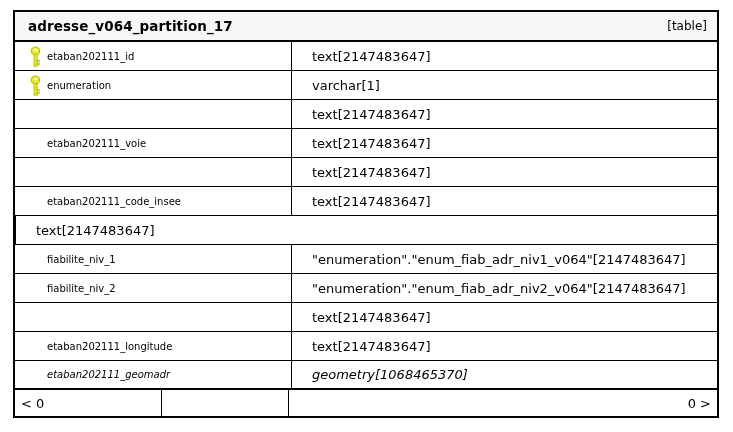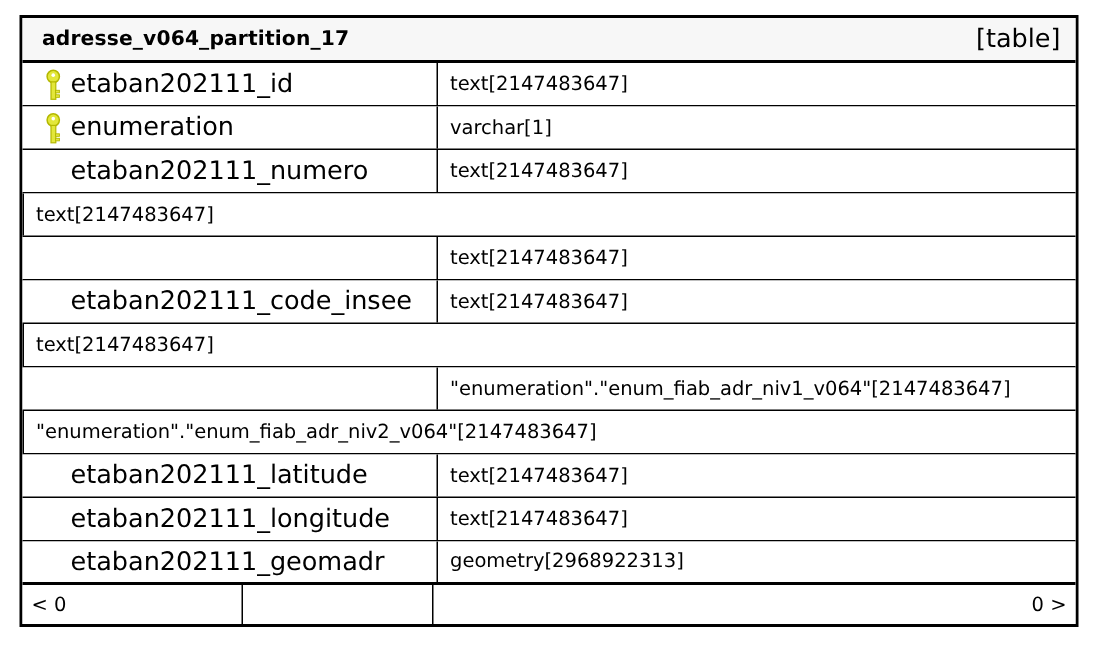--- a/index.html
+++ b/index.html
@@ -27,56 +27,56 @@
     height: 30px;
     background: #f7f7f7;
     border-bottom: 2px solid #000000;
     display: flex;
     align-items: center;
     justify-content: space-between;
     padding: 0 10px 0 13px;
     font-size: 13.5px;
   }
   .node-title { font-weight: bold; color: #000; letter-spacing: 0.1px; }
-  .node-badge { font-weight: normal; color: #000; font-size: 17px; }
+  .node-badge { font-weight: normal; color: #000; font-size: 12px; }
   .rows { display: flex; flex-direction: column; }
   .row {
     height: 29px;
     display: flex;
     align-items: stretch;
     border-bottom: 1.5px solid #000000;
     background: #ffffff;
   }
-  .row:last-child { border-bottom: 2px solid #000000; }
+  .row:last-child { border-bottom: 2px solid #000000; font-style: italic; }
   .name-cell {
     width: 276px;
     flex: 0 0 276px;
     display: flex;
     align-items: center;
     padding-left: 14px;
-    font-size: 17px;
+    font-size: 10px;
     color: #000;
     overflow: hidden;
     white-space: nowrap;
   }
   .key-slot {
     width: 12px;
     margin-right: 6px;
     display: flex;
     align-items: center;
     justify-content: center;
     flex: 0 0 12px;
   }
   .key-slot.hidden svg { visibility: hidden; }
   .type-cell {
     flex: 1 1 auto;
     border-left: 1.5px solid #000000;
     display: flex;
     align-items: center;
-    padding-left: 8px;
+    padding-left: 20px;
     font-size: 13px;
     color: #000;
     overflow: hidden;
     white-space: nowrap;
   }
   .node-footer {
     height: 26px;
     display: flex;
     align-items: stretch;
     background: #ffffff;
@@ -147,26 +147,37 @@
     <div class="name-cell">
       <span class="key-slot hidden">
         <svg width="11" height="21" viewBox="0 0 11 21">
           <circle class="k-head" cx="5.5" cy="5" r="4.1" stroke-width="1" fill="#e3e73a" stroke="#b4b800"></circle>
           <rect class="k-stem" x="4" y="8.6" width="3.2" height="11.6" stroke-width="0.8" fill="#e3e73a" stroke="#b4b800"></rect>
           <rect class="k-tooth1" x="7" y="14.2" width="2.6" height="1.7" stroke-width="0.6" fill="#e3e73a" stroke="#b4b800"></rect>
           <rect class="k-tooth2" x="7" y="17.2" width="2.6" height="1.7" stroke-width="0.6" fill="#e3e73a" stroke="#b4b800"></rect>
           <circle class="k-hole" cx="5.5" cy="4.1" r="1.2" fill="#ffffff" stroke="none"></circle>
         </svg>
       </span>
-      <span class="col-name">etaban202111_numero</span>
-    </div>
-    <div class="type-cell">text[2147483647]</div>
-  </div>
-
-  <div class="row">
+    </div>
+    <div class="type-cell">text[2147483647]</div>
+  </div>
+
+  <div class="row">
+    <div class="name-cell">
+      <span class="key-slot hidden">
+        <svg width="11" height="21" viewBox="0 0 11 21">
+          <circle class="k-head" cx="5.5" cy="5" r="4.1" stroke-width="1" fill="#e3e73a" stroke="#b4b800"></circle>
+          <rect class="k-stem" x="4" y="8.6" width="3.2" height="11.6" stroke-width="0.8" fill="#e3e73a" stroke="#b4b800"></rect>
+          <rect class="k-tooth1" x="7" y="14.2" width="2.6" height="1.7" stroke-width="0.6" fill="#e3e73a" stroke="#b4b800"></rect>
+          <rect class="k-tooth2" x="7" y="17.2" width="2.6" height="1.7" stroke-width="0.6" fill="#e3e73a" stroke="#b4b800"></rect>
+          <circle class="k-hole" cx="5.5" cy="4.1" r="1.2" fill="#ffffff" stroke="none"></circle>
+        </svg>
+      </span>
+      <span class="col-name">etaban202111_voie</span>
+    </div>
     <div class="type-cell">text[2147483647]</div>
   </div>
 
   <div class="row">
     <div class="name-cell">
       <span class="key-slot hidden">
         <svg width="11" height="21" viewBox="0 0 11 21">
           <circle class="k-head" cx="5.5" cy="5" r="4.1" stroke-width="1" fill="#e3e73a" stroke="#b4b800"></circle>
           <rect class="k-stem" x="4" y="8.6" width="3.2" height="11.6" stroke-width="0.8" fill="#e3e73a" stroke="#b4b800"></rect>
           <rect class="k-tooth1" x="7" y="14.2" width="2.6" height="1.7" stroke-width="0.6" fill="#e3e73a" stroke="#b4b800"></rect>
@@ -202,40 +213,52 @@
     <div class="name-cell">
       <span class="key-slot hidden">
         <svg width="11" height="21" viewBox="0 0 11 21">
           <circle class="k-head" cx="5.5" cy="5" r="4.1" stroke-width="1" fill="#e3e73a" stroke="#b4b800"></circle>
           <rect class="k-stem" x="4" y="8.6" width="3.2" height="11.6" stroke-width="0.8" fill="#e3e73a" stroke="#b4b800"></rect>
           <rect class="k-tooth1" x="7" y="14.2" width="2.6" height="1.7" stroke-width="0.6" fill="#e3e73a" stroke="#b4b800"></rect>
           <rect class="k-tooth2" x="7" y="17.2" width="2.6" height="1.7" stroke-width="0.6" fill="#e3e73a" stroke="#b4b800"></rect>
           <circle class="k-hole" cx="5.5" cy="4.1" r="1.2" fill="#ffffff" stroke="none"></circle>
         </svg>
       </span>
+      <span class="col-name">fiabilite_niv_1</span>
     </div>
     <div class="type-cell">"enumeration"."enum_fiab_adr_niv1_v064"[2147483647]</div>
   </div>
 
   <div class="row">
+    <div class="name-cell">
+      <span class="key-slot hidden">
+        <svg width="11" height="21" viewBox="0 0 11 21">
+          <circle class="k-head" cx="5.5" cy="5" r="4.1" stroke-width="1" fill="#e3e73a" stroke="#b4b800"></circle>
+          <rect class="k-stem" x="4" y="8.6" width="3.2" height="11.6" stroke-width="0.8" fill="#e3e73a" stroke="#b4b800"></rect>
+          <rect class="k-tooth1" x="7" y="14.2" width="2.6" height="1.7" stroke-width="0.6" fill="#e3e73a" stroke="#b4b800"></rect>
+          <rect class="k-tooth2" x="7" y="17.2" width="2.6" height="1.7" stroke-width="0.6" fill="#e3e73a" stroke="#b4b800"></rect>
+          <circle class="k-hole" cx="5.5" cy="4.1" r="1.2" fill="#ffffff" stroke="none"></circle>
+        </svg>
+      </span>
+      <span class="col-name">fiabilite_niv_2</span>
+    </div>
     <div class="type-cell">"enumeration"."enum_fiab_adr_niv2_v064"[2147483647]</div>
   </div>
 
   <div class="row">
     <div class="name-cell">
       <span class="key-slot hidden">
         <svg width="11" height="21" viewBox="0 0 11 21">
           <circle class="k-head" cx="5.5" cy="5" r="4.1" stroke-width="1" fill="#e3e73a" stroke="#b4b800"></circle>
           <rect class="k-stem" x="4" y="8.6" width="3.2" height="11.6" stroke-width="0.8" fill="#e3e73a" stroke="#b4b800"></rect>
           <rect class="k-tooth1" x="7" y="14.2" width="2.6" height="1.7" stroke-width="0.6" fill="#e3e73a" stroke="#b4b800"></rect>
           <rect class="k-tooth2" x="7" y="17.2" width="2.6" height="1.7" stroke-width="0.6" fill="#e3e73a" stroke="#b4b800"></rect>
           <circle class="k-hole" cx="5.5" cy="4.1" r="1.2" fill="#ffffff" stroke="none"></circle>
         </svg>
       </span>
-      <span class="col-name">etaban202111_latitude</span>
     </div>
     <div class="type-cell">text[2147483647]</div>
   </div>
 
   <div class="row">
     <div class="name-cell">
       <span class="key-slot hidden">
         <svg width="11" height="21" viewBox="0 0 11 21">
           <circle class="k-head" cx="5.5" cy="5" r="4.1" stroke-width="1" fill="#e3e73a" stroke="#b4b800"></circle>
           <rect class="k-stem" x="4" y="8.6" width="3.2" height="11.6" stroke-width="0.8" fill="#e3e73a" stroke="#b4b800"></rect>
@@ -255,21 +278,21 @@
         <svg width="11" height="21" viewBox="0 0 11 21">
           <circle class="k-head" cx="5.5" cy="5" r="4.1" stroke-width="1" fill="#e3e73a" stroke="#b4b800"></circle>
           <rect class="k-stem" x="4" y="8.6" width="3.2" height="11.6" stroke-width="0.8" fill="#e3e73a" stroke="#b4b800"></rect>
           <rect class="k-tooth1" x="7" y="14.2" width="2.6" height="1.7" stroke-width="0.6" fill="#e3e73a" stroke="#b4b800"></rect>
           <rect class="k-tooth2" x="7" y="17.2" width="2.6" height="1.7" stroke-width="0.6" fill="#e3e73a" stroke="#b4b800"></rect>
           <circle class="k-hole" cx="5.5" cy="4.1" r="1.2" fill="#ffffff" stroke="none"></circle>
         </svg>
       </span>
       <span class="col-name">etaban202111_geomadr</span>
     </div>
-    <div class="type-cell">geometry[2968922313]</div>
+    <div class="type-cell">geometry[1068465370]</div>
   </div>
 </div>
 
     <div class="node-footer">
       <div class="fcell fcell-left">&lt; 0</div>
       <div class="fcell fcell-mid"></div>
       <div class="fcell fcell-right">0 &gt;</div>
     </div>
 
   </div>

